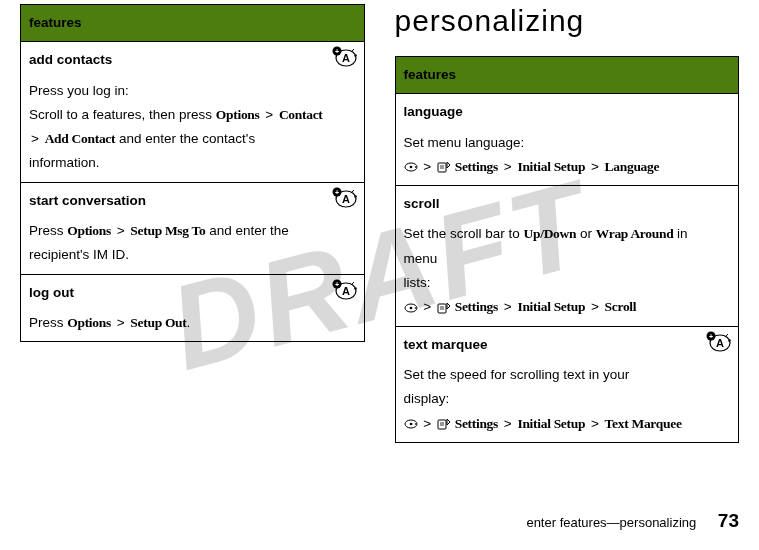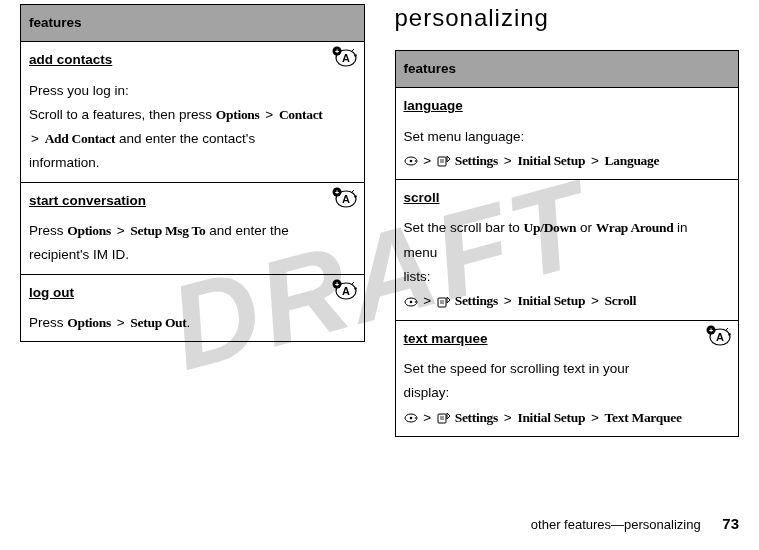--- a/index.html
+++ b/index.html
@@ -42,35 +42,34 @@
   table.features th, table.features td {
     border: 1px solid #000;
     text-align: left;
     vertical-align: top;
     padding: 6px 8px;
     font-size: 13.5px;
     line-height: 1.8;
   }
   table.features th {
     font-weight: bold;
-    background: #a3a3a3;
+    background: #4d7c0f;
   }
   .row-title {
     font-weight: bold;
     display: block;
     margin-bottom: 6px;
-    text-decoration: underline;
   }
   .row-content {
     font-weight: normal;
   }
   .cond { font-weight: bold; font-family: Liberation Serif, serif; letter-spacing: -0.3px; }
   .sep { font-weight: normal; padding: 0 2px; }
   .section-title {
-    font-size: 24px;
+    font-size: 30px;
     letter-spacing: 1px;
     margin-bottom: 18px;
     font-weight: normal;
   }
   .cell-wrap {
     position: relative;
     padding-right: 28px;
   }
   .a-icon {
     position: absolute;
@@ -94,21 +93,21 @@
     vertical-align: middle;
   }
   .tools-icon svg { width: 14px; height: 12px; display: block; }
   .footer {
     position: absolute;
     right: 20px;
     bottom: 18px;
     font-size: 13px;
     z-index: 1;
   }
-  .footer .pg { font-weight: bold; font-size: 15px; margin-left: 18px; }
+  .footer .pg { font-weight: bold; font-size: 19px; margin-left: 18px; }
 </style>
 </head>
 <body>
 
 <div class="watermark">DRAFT</div>
 
 <div class="page">
 
   <div class="col">
     <table class="features">
@@ -245,15 +244,15 @@
                     </svg></span> <span class="cond">Settings</span><span class="sep"> &gt; </span><span class="cond">Initial Setup</span><span class="sep"> &gt; </span><span class="cond">Text Marquee</span></div>
               </div>
             </td>
           </tr>
         </tbody>
     </table>
   </div>
 </div>
 
 <div class="footer">
-  <span>other features—personalizing</span>
+  <span>enter features—personalizing</span>
   <span class="pg">73</span>
 </div>
 
 </body></html>

